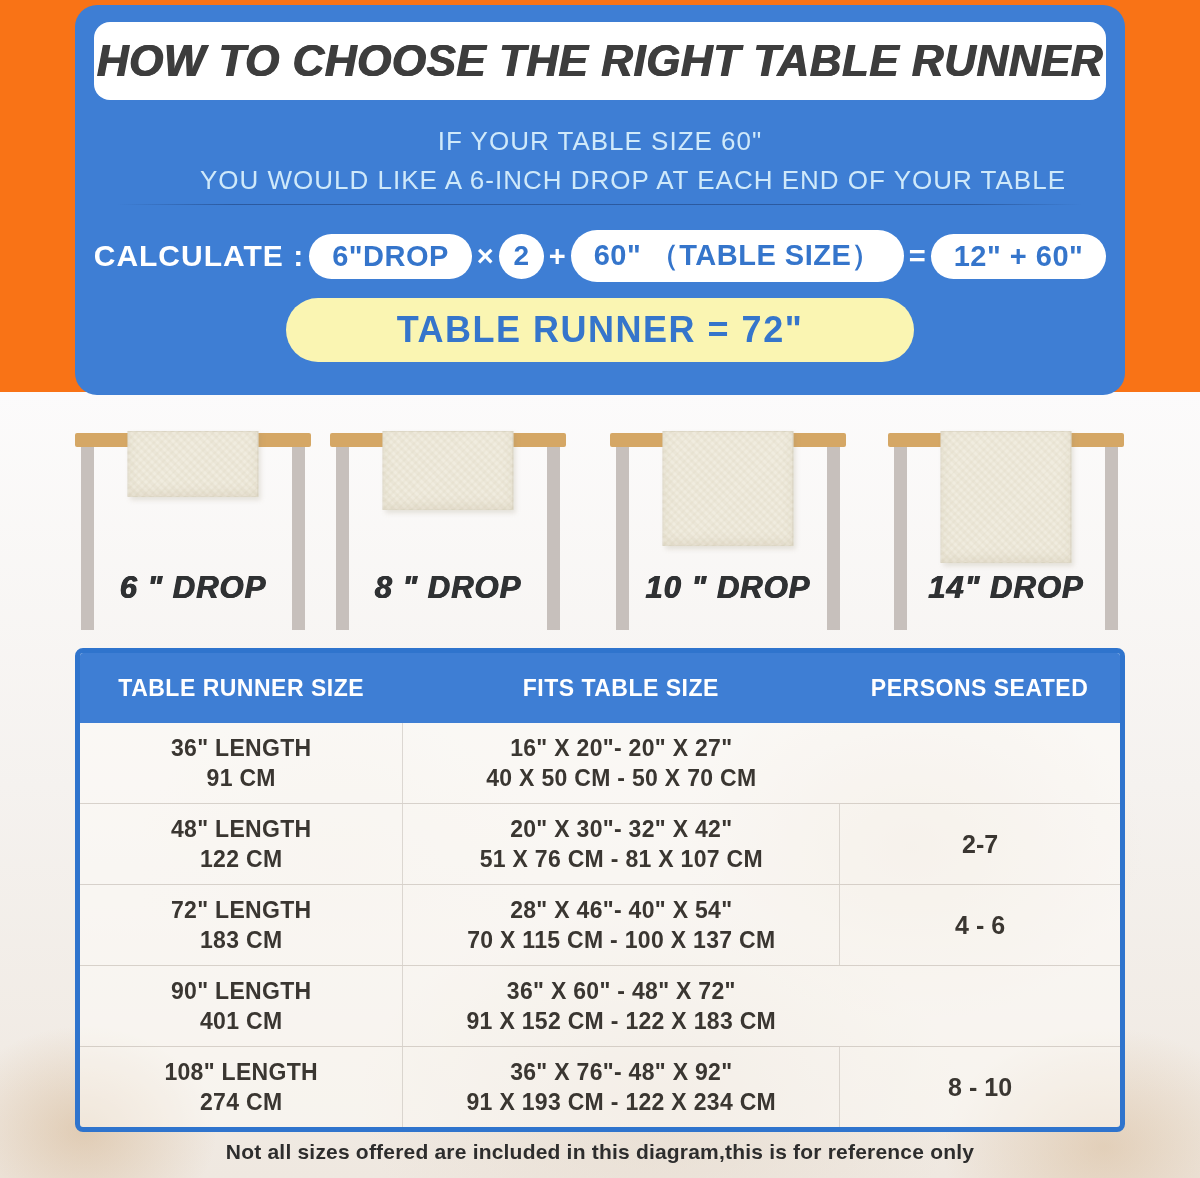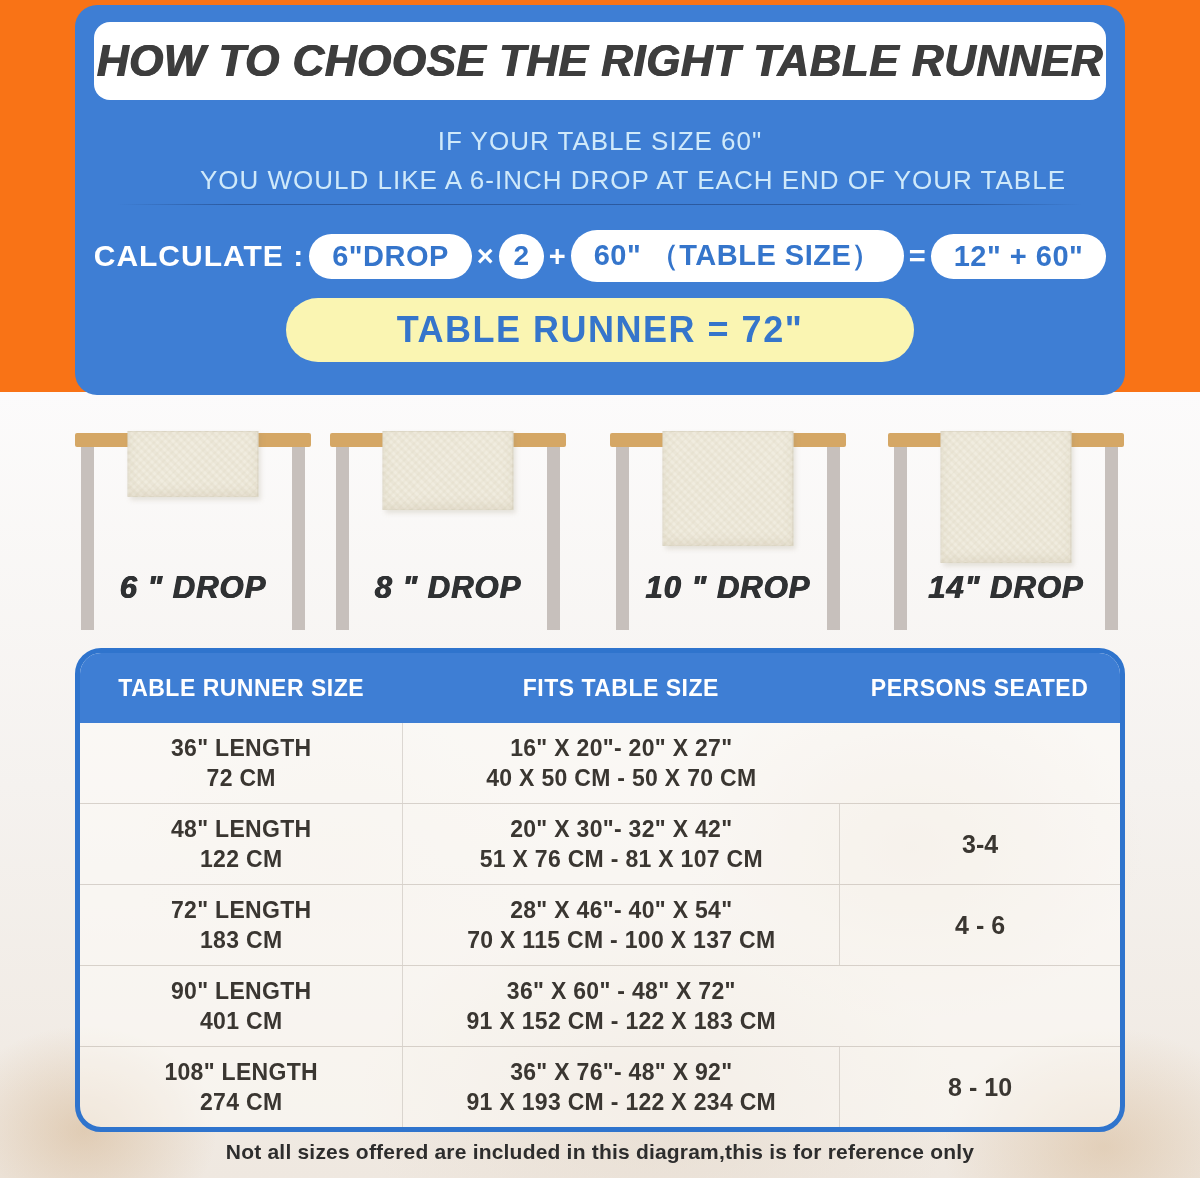--- a/index.html
+++ b/index.html
@@ -97,21 +97,21 @@
   .drop-label {
     position:absolute; left:-10px; right:-10px; top:160px; text-align:center;
     font-size:31px; font-weight:bold; font-style:italic;
     color:#2f3133; letter-spacing:1px; white-space:nowrap;
     text-shadow:0.5px 0 0 currentColor, -0.5px 0 0 currentColor;
   }
 
   
   .size-table {
     position:absolute; left:75px; top:648px; width:1050px; height:484px;
-    border:5px solid var(--table-border-blue, #2f74cd); border-radius:26px;
+    border:5px solid var(--table-border-blue, #2f74cd); border-radius:8px;
     overflow:hidden; background:rgba(253,251,248,0.55);
   }
   .size-header { position:absolute; top:0; left:0; right:0; height:70px;
     display:flex; background:var(--banner-blue, #3e7ed4); }
   .hcell {
     display:flex; align-items:center; justify-content:center;
     color:#ffffff; font-weight:bold; font-size:23px; letter-spacing:0.5px;
   }
   .c1 { width:31%; } .c2 { width:42%; } .c3 { width:27%; }
   .size-body { position:absolute; top:70px; bottom:0; left:0; right:0;
@@ -203,39 +203,39 @@
     <div class="size-header">
       <div class="hcell c1">TABLE RUNNER SIZE</div>
       <div class="hcell c2">FITS TABLE SIZE</div>
       <div class="hcell c3">PERSONS SEATED</div>
     </div>
     <div class="size-body">
 
       <div class="size-row">
         <div class="scell c1">
           <span class="cell-line">36" LENGTH</span>
-          <span class="cell-line">72 CM</span>
+          <span class="cell-line">91 CM</span>
         </div>
         <div class="scell c2">
           <span class="cell-line">16" X 20"- 20" X 27"</span>
           <span class="cell-line">40 X 50 CM - 50 X 70 CM</span>
         </div>
       </div>
 
       <div class="size-row">
         <div class="scell c1">
           <span class="cell-line">48" LENGTH</span>
           <span class="cell-line">122 CM</span>
         </div>
         <div class="scell c2">
           <span class="cell-line">20" X 30"- 32" X 42"</span>
           <span class="cell-line">51 X 76 CM - 81 X 107 CM</span>
         </div>
         <div class="scell c3">
-          <span class="persons-line">3-4</span>
+          <span class="persons-line">2-7</span>
         </div>
       </div>
 
       <div class="size-row">
         <div class="scell c1">
           <span class="cell-line">72" LENGTH</span>
           <span class="cell-line">183 CM</span>
         </div>
         <div class="scell c2">
           <span class="cell-line">28" X 46"- 40" X 54"</span>

